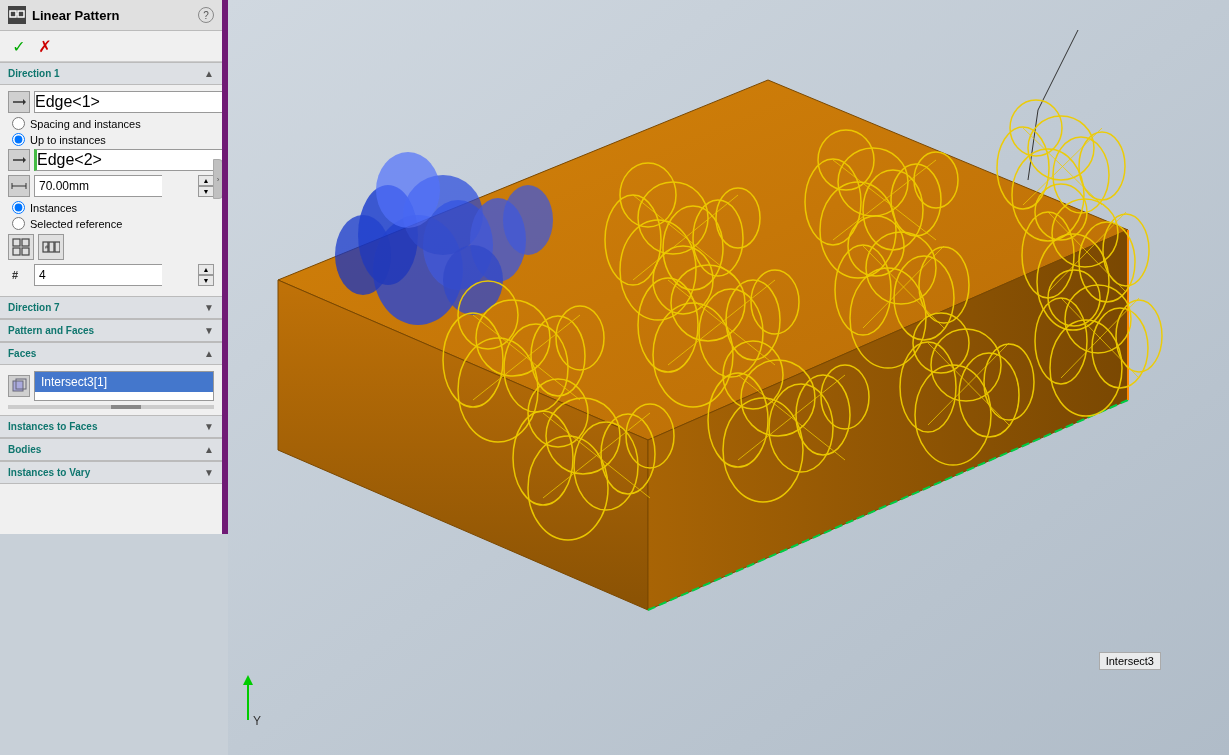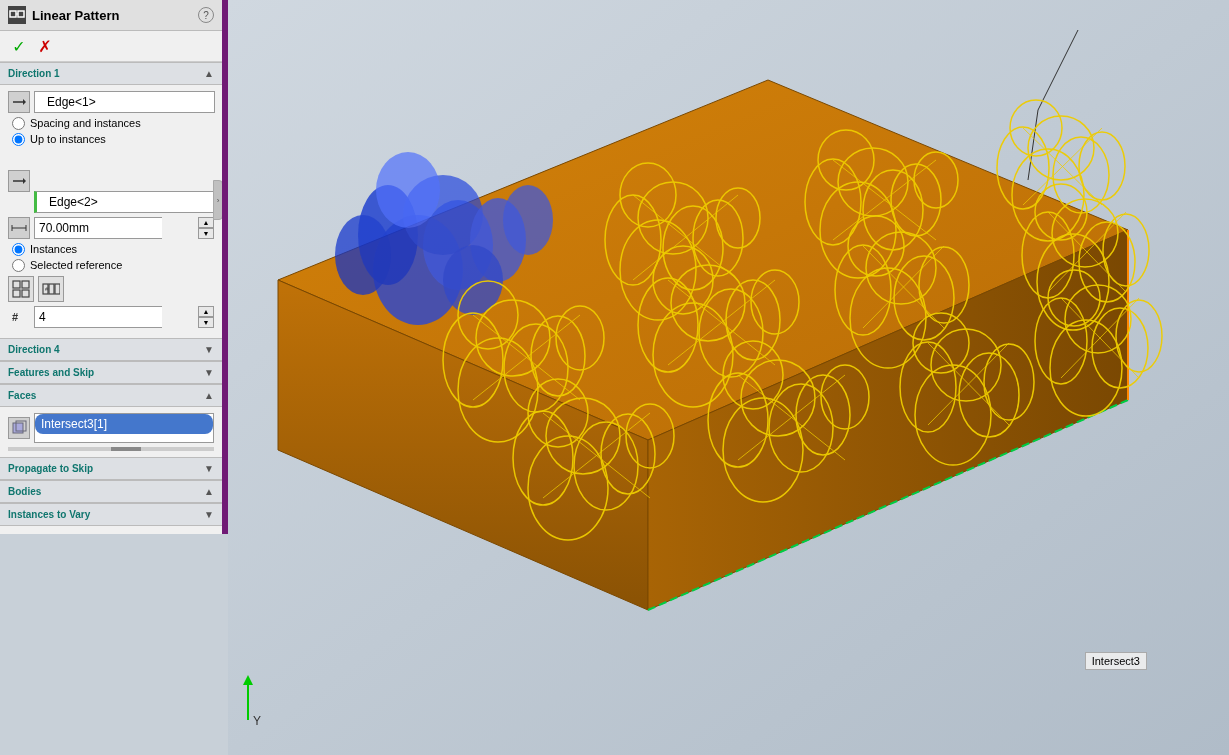--- a/index.html
+++ b/index.html
@@ -109,26 +109,25 @@
       border: 1px solid #999;
       display: flex; align-items: center; justify-content: center;
       font-size: 9px; color: #333;
       flex-shrink: 0;
     }
     .text-input {
       flex: 1;
       height: 22px;
       border: 1px solid #999;
       background: white;
-      padding: 0 12px;
-      font-size: 12px;
+      padding: 0 0;
+      font-size: 16px;
     }
     .text-input.green-border {
       border-left: 3px solid #44bb44;
-      margin-top: 42px;
     }
     .spinner-arrows {
       display: flex; flex-direction: column;
       height: 22px;
     }
     .spinner-arrow {
       flex: 1;
       width: 16px;
       border: 1px solid #999;
       background: #e8e8e8;
@@ -148,21 +147,21 @@
       border: 1px solid #999;
       border-right: none;
       background: white;
       padding: 0 4px;
       font-size: 12px;
       display: flex; align-items: center;
     }
 
     
     .radio-row, .check-row {
-      display: flex; 
+      display: flex; align-items: center;
       margin: 3px 0 3px 4px;
       gap: 5px;
       font-size: 11px;
     }
     input[type="radio"], input[type="checkbox"] {
       margin: 0;
     }
 
     
     .icon-btn-row {
@@ -193,21 +192,20 @@
       border: 1px solid #999;
       min-height: 30px;
     }
     .list-item {
       padding: 3px 6px;
       font-size: 12px;
     }
     .list-item.selected {
       background: #4477cc;
       color: white;
-      border-radius: 8px;
     }
     .list-scroll-indicator {
       height: 4px;
       background: #ccc;
       position: relative;
       margin-top: 2px;
     }
     .list-scroll-thumb {
       position: absolute;
       width: 30px; height: 4px;
@@ -411,26 +409,26 @@
             <div class="spinner-arrow">▼</div>
           </div>
         </div>
       </div>
     </div>
 
     <div class="panel-collapse">›</div>
   </div>
 
   <div class="section-header">
-    <span class="section-title">Direction 4</span>
+    <span class="section-title">Direction 7</span>
     <span class="chevron">▼</span>
   </div>
 
   <div class="section-header">
-    <span class="section-title">Features and Skip</span>
+    <span class="section-title">Pattern and Faces</span>
     <span class="chevron">▼</span>
   </div>
 
   <div>
     <div class="section-header">
       <span class="section-title">Faces</span>
       <span class="chevron">▲</span>
     </div>
     <div class="section-content">
       <div class="input-row">
@@ -444,21 +442,21 @@
           <div class="list-item selected">Intersect3[1]</div>
         </div>
       </div>
       <div class="list-scroll-indicator">
         <div class="list-scroll-thumb"></div>
       </div>
     </div>
   </div>
 
   <div class="section-header">
-    <span class="section-title">Propagate to Skip</span>
+    <span class="section-title">Instances to Faces</span>
     <span class="chevron">▼</span>
   </div>
 
   <div>
     <div class="section-header">
       <span class="section-title">Bodies</span>
       <span class="chevron">▲</span>
     </div>
   </div>
 
@@ -658,15 +656,15 @@
     </g>
 
     <g transform="translate(20, 680)">
       <line x1="0" y1="40" x2="0" y2="0" stroke="#00cc00" stroke-width="2"></line>
       <polygon points="-5,5 5,5 0,-5" fill="#00cc00" transform="translate(0,0)"></polygon>
       <text x="5" y="45" font-size="12" fill="#333" font-family="Arial">Y</text>
     </g>
 
   </svg>
 
-  <div class="scene-label" style="position:absolute; bottom:85px; right:82px;">Intersect3</div>
+  <div class="scene-label" style="position:absolute; bottom:85px; right:68px;">Intersect3</div>
 
 </div>
 
 </body></html>

